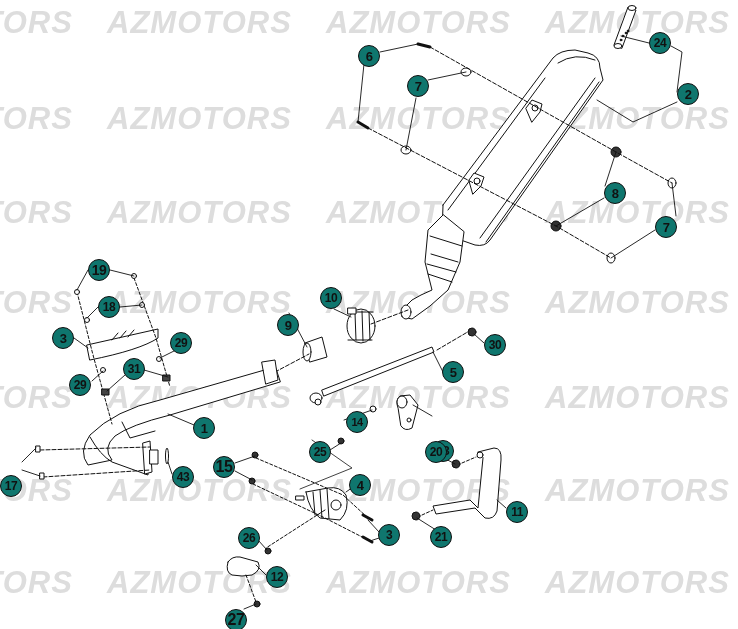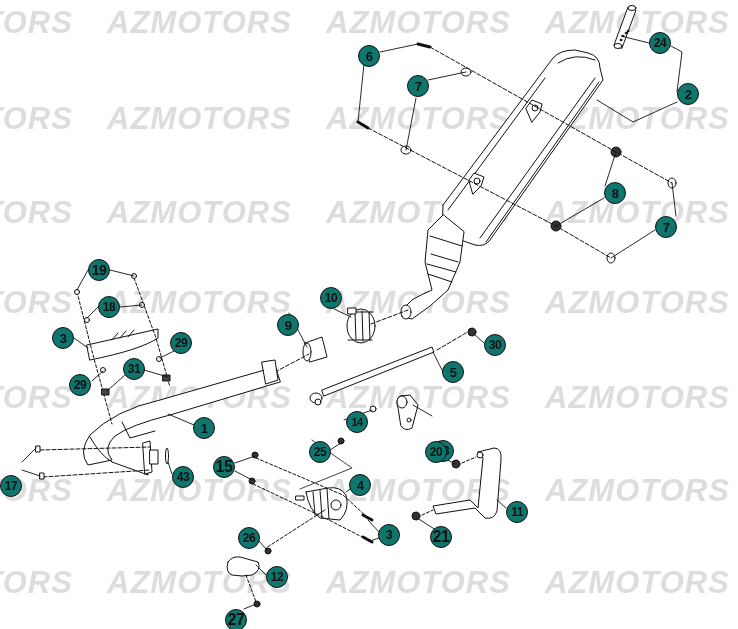--- a/index.html
+++ b/index.html
@@ -238,21 +238,21 @@
     <div class="callout" style="left: 517px; top: 512px; font-size: 12px;">11</div>
     <div class="callout" style="left: 277px; top: 577px; font-size: 12px;">12</div>
     <div class="callout" style="left: 443px; top: 406px; font-size: 12px; margin-top: 34px;">13</div>
     <div class="callout" style="left: 357px; top: 422px; font-size: 11px;">14</div>
     <div class="callout" style="left: 224px; top: 467px; font-size: 16px;">15</div>
     <div class="callout" style="left: 389px; top: 535px; font-size: 12px;">3</div>
     <div class="callout" style="left: 11px; top: 486px; font-size: 12px;">17</div>
     <div class="callout" style="left: 109px; top: 307px; font-size: 12px;">18</div>
     <div class="callout" style="left: 99px; top: 270px; font-size: 14px;">19</div>
     <div class="callout" style="left: 495px; top: 345px; font-size: 12px;">30</div>
-    <div class="callout" style="left: 441px; top: 537px; font-size: 16px;">21</div>
+    <div class="callout" style="left: 441px; top: 537px; font-size: 12px;">21</div>
     <div class="callout" style="left: 134px; top: 369px; font-size: 12px;">31</div>
     <div class="callout" style="left: 183px; top: 477px; font-size: 12px;">43</div>
     <div class="callout" style="left: 660px; top: 43px; font-size: 12px;">24</div>
     <div class="callout" style="left: 320px; top: 452px; font-size: 12px;">25</div>
     <div class="callout" style="left: 249px; top: 538px; font-size: 12px;">26</div>
     <div class="callout" style="left: 236px; top: 620px; font-size: 16px;">27</div>
     <div class="callout" style="left: 436px; top: 452px; font-size: 12px;">20</div>
     <div class="callout" style="left: 181px; top: 343px; font-size: 12px;">29</div>
     <div class="callout" style="left: 80px; top: 385px; font-size: 12px;">29</div>
   </div>

